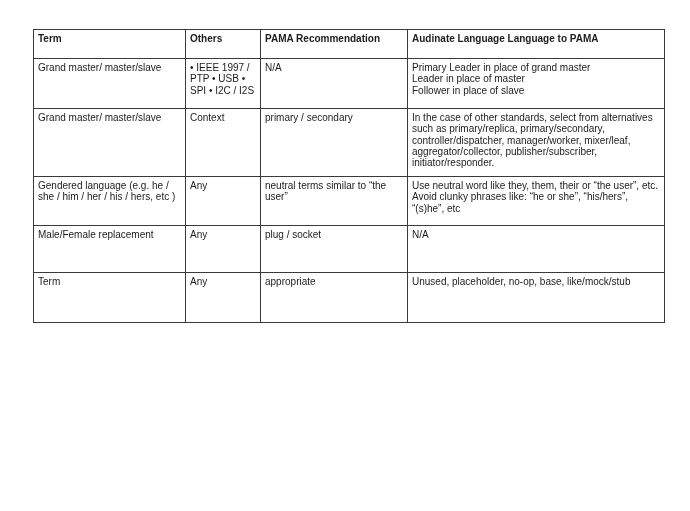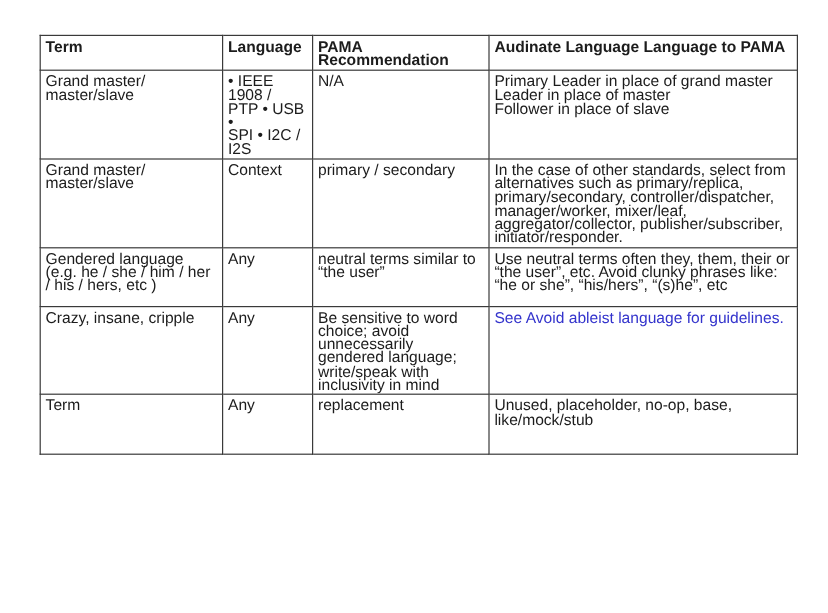--- a/index.html
+++ b/index.html
@@ -25,21 +25,21 @@
   col.c-term     { width: 152px; }
   col.c-context  { width: 75px; }
   col.c-pama     { width: 147px; }
   col.c-audinate { width: 257px; }
 
   .term-table th, .term-table td {
     border: 1px solid #3a3a3a;
     vertical-align: top;
     text-align: left;
     padding: 3px 4px 2px 4px;
-    font-size: 13px;
+    font-size: 10px;
     line-height: 11.3px;
     color: #1c1c1c;
     white-space: pre-wrap;
     overflow: hidden;
     font-weight: normal;
     margin-top: 40px;
   }
   .term-table thead th {
     font-weight: bold;
   }
@@ -65,55 +65,55 @@
   <table class="term-table">
     <colgroup>
       <col class="c-term">
       <col class="c-context">
       <col class="c-pama">
       <col class="c-audinate">
     </colgroup>
     <thead>
       <tr>
         <th>Term</th>
-        <th>Language</th>
+        <th>Others</th>
         <th>PAMA Recommendation</th>
         <th>Audinate Language Language to PAMA</th>
       </tr>
     </thead>
     <tbody>
         <tr>
           <td>Grand master/ master/slave</td>
-          <td>• IEEE 1908 /
+          <td>• IEEE 1997 /
 PTP • USB •
 SPI • I2C / I2S</td>
           <td>N/A</td>
           <td>Primary Leader in place of grand master
 Leader in place of master
 Follower in place of slave</td>
         </tr>
         <tr>
           <td>Grand master/ master/slave</td>
           <td>Context</td>
           <td>primary / secondary</td>
           <td>In the case of other standards, select from alternatives such as primary/replica, primary/secondary, controller/dispatcher, manager/worker, mixer/leaf, aggregator/collector, publisher/subscriber, initiator/responder.</td>
         </tr>
         <tr>
           <td>Gendered language (e.g. he / she / him / her / his / hers, etc )</td>
           <td>Any</td>
           <td>neutral terms similar to “the user”</td>
-          <td>Use neutral terms often they, them, their or “the user”, etc. Avoid clunky phrases like: “he or she”, “his/hers”, “(s)he”, etc</td>
+          <td>Use neutral word like they, them, their or “the user”, etc. Avoid clunky phrases like: “he or she”, “his/hers”, “(s)he”, etc</td>
         </tr>
         <tr>
-          <td>Crazy, insane, cripple</td>
+          <td>Male/Female replacement</td>
           <td>Any</td>
-          <td>Be sensitive to word choice; avoid unnecessarily gendered language; write/speak with inclusivity in mind</td>
-          <td><span class="link-text">See Avoid ableist language for guidelines.</span></td>
+          <td>plug / socket</td>
+          <td>N/A</td>
         </tr>
         <tr>
           <td>Term</td>
           <td>Any</td>
-          <td>replacement</td>
+          <td>appropriate</td>
           <td>Unused, placeholder, no-op, base, like/mock/stub</td>
         </tr>
       </tbody>
   </table>
 </div>
 
 </body></html>

